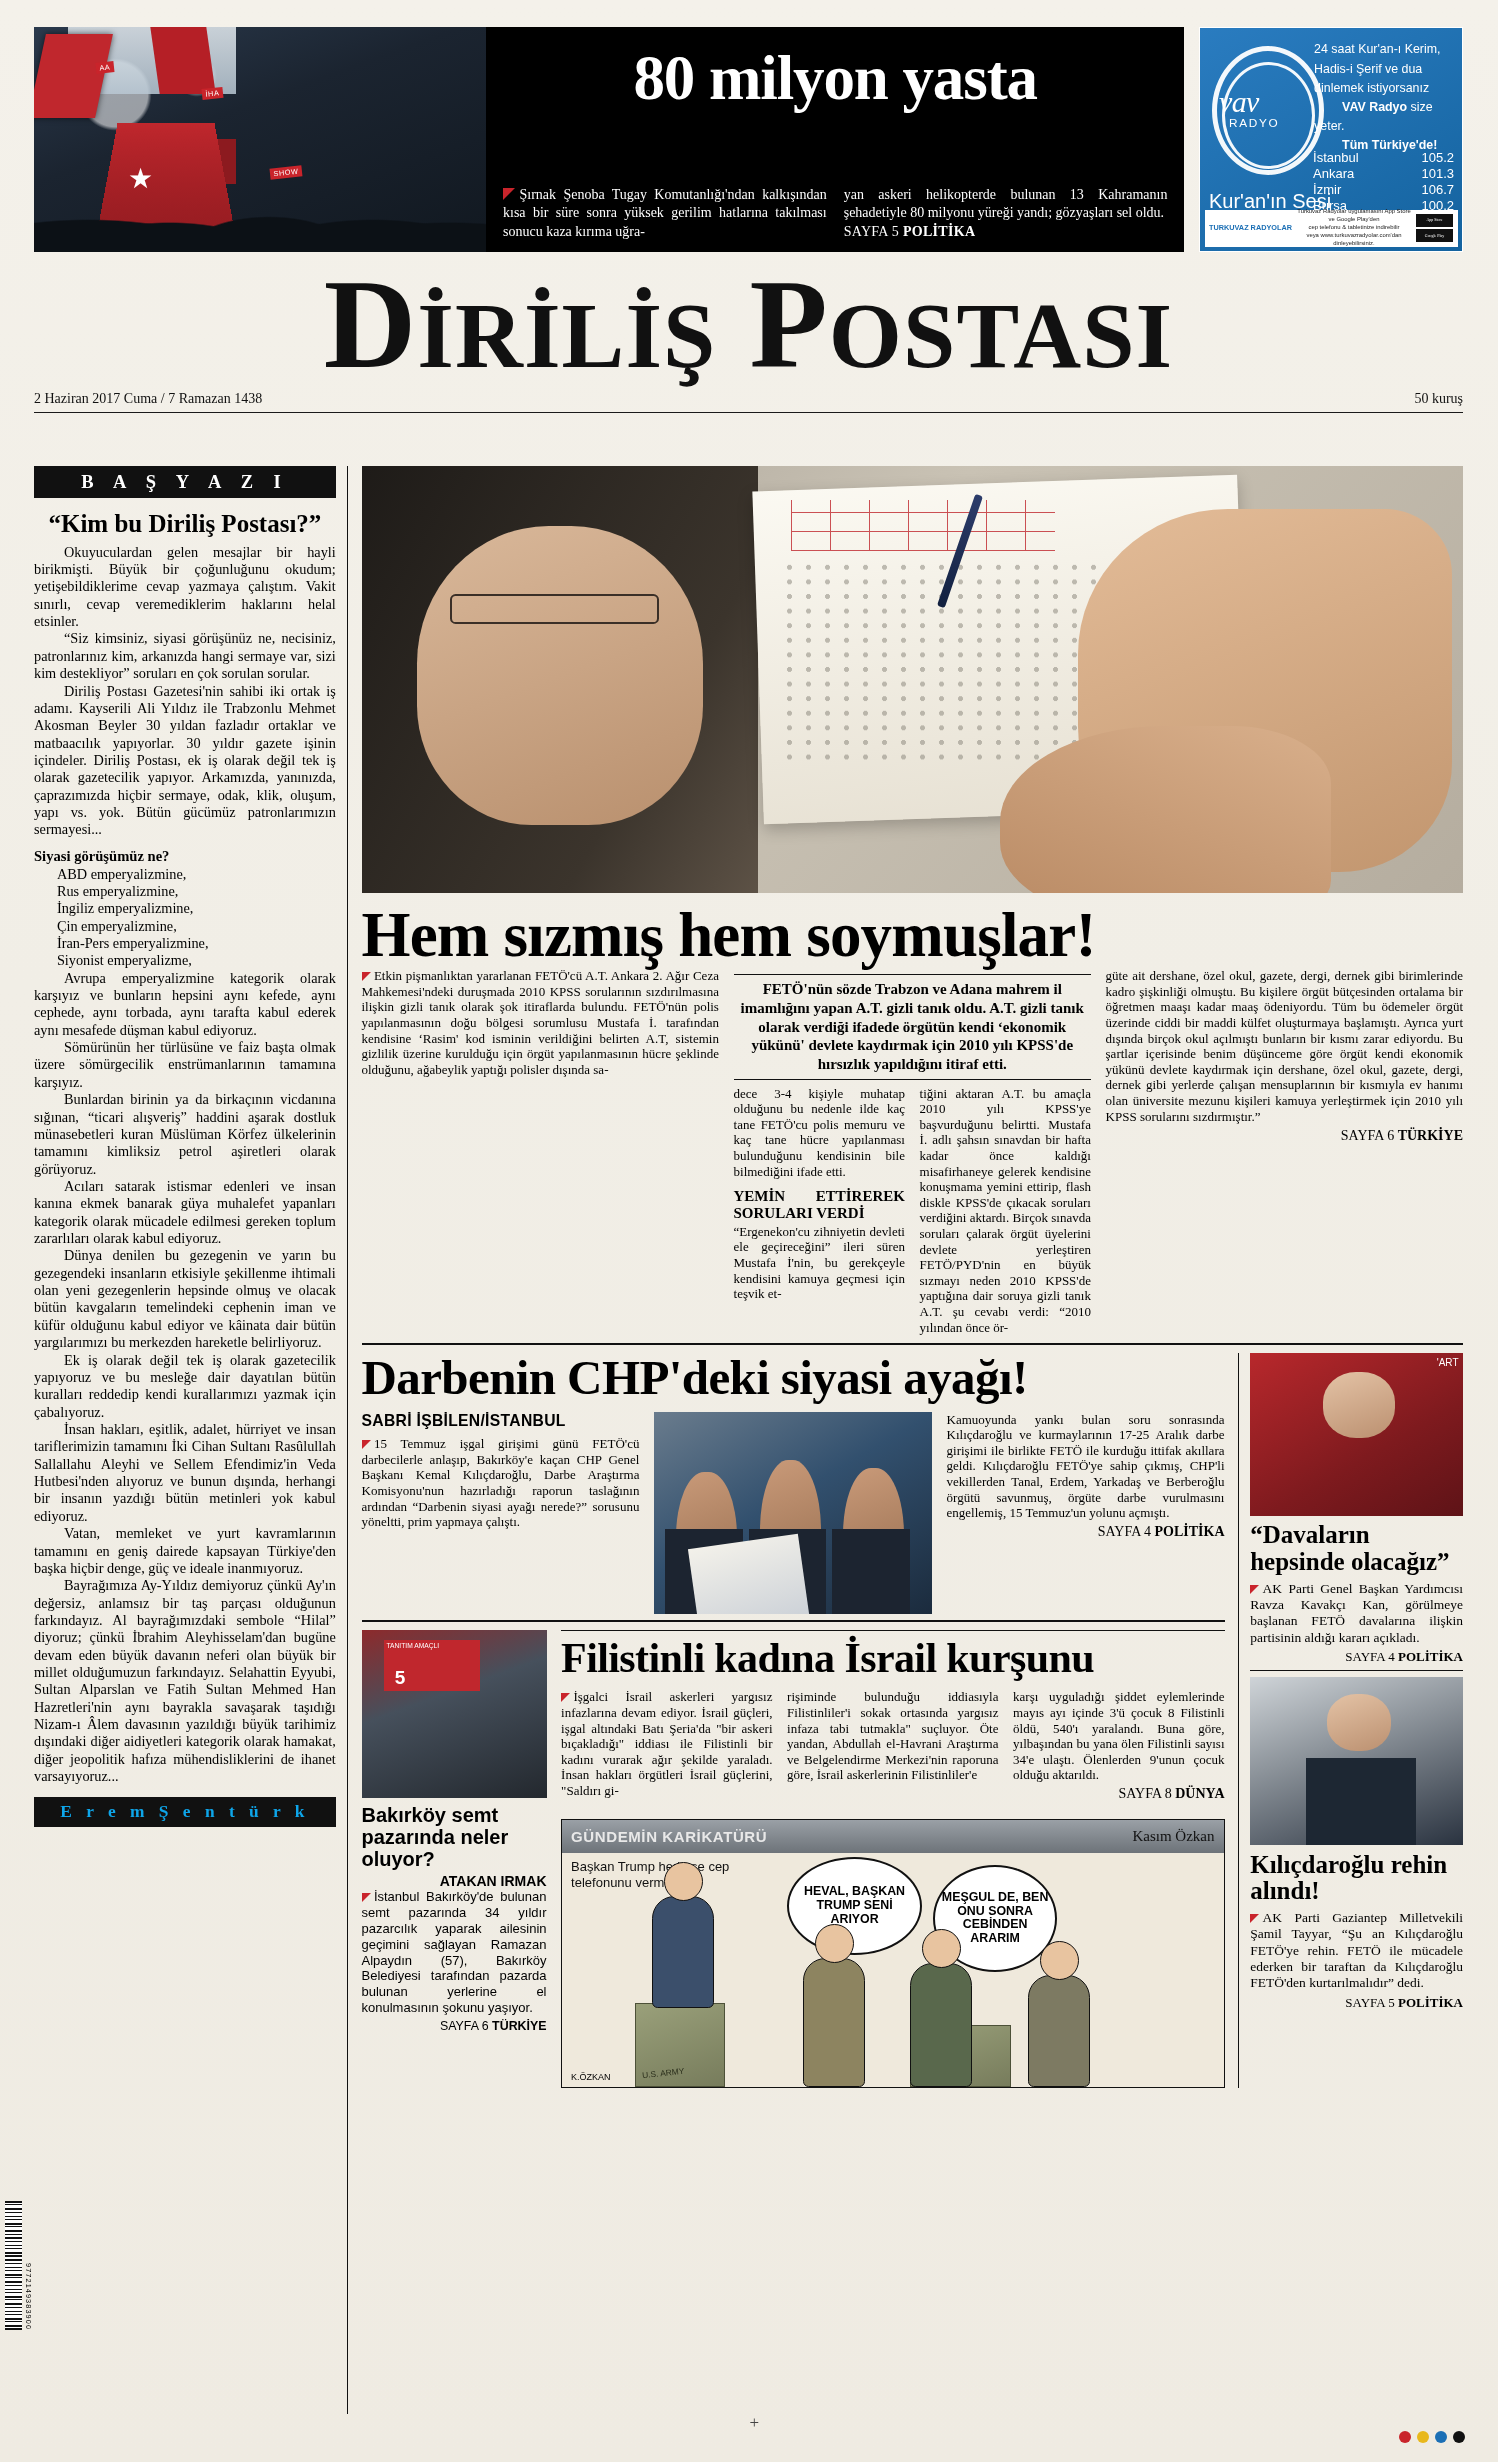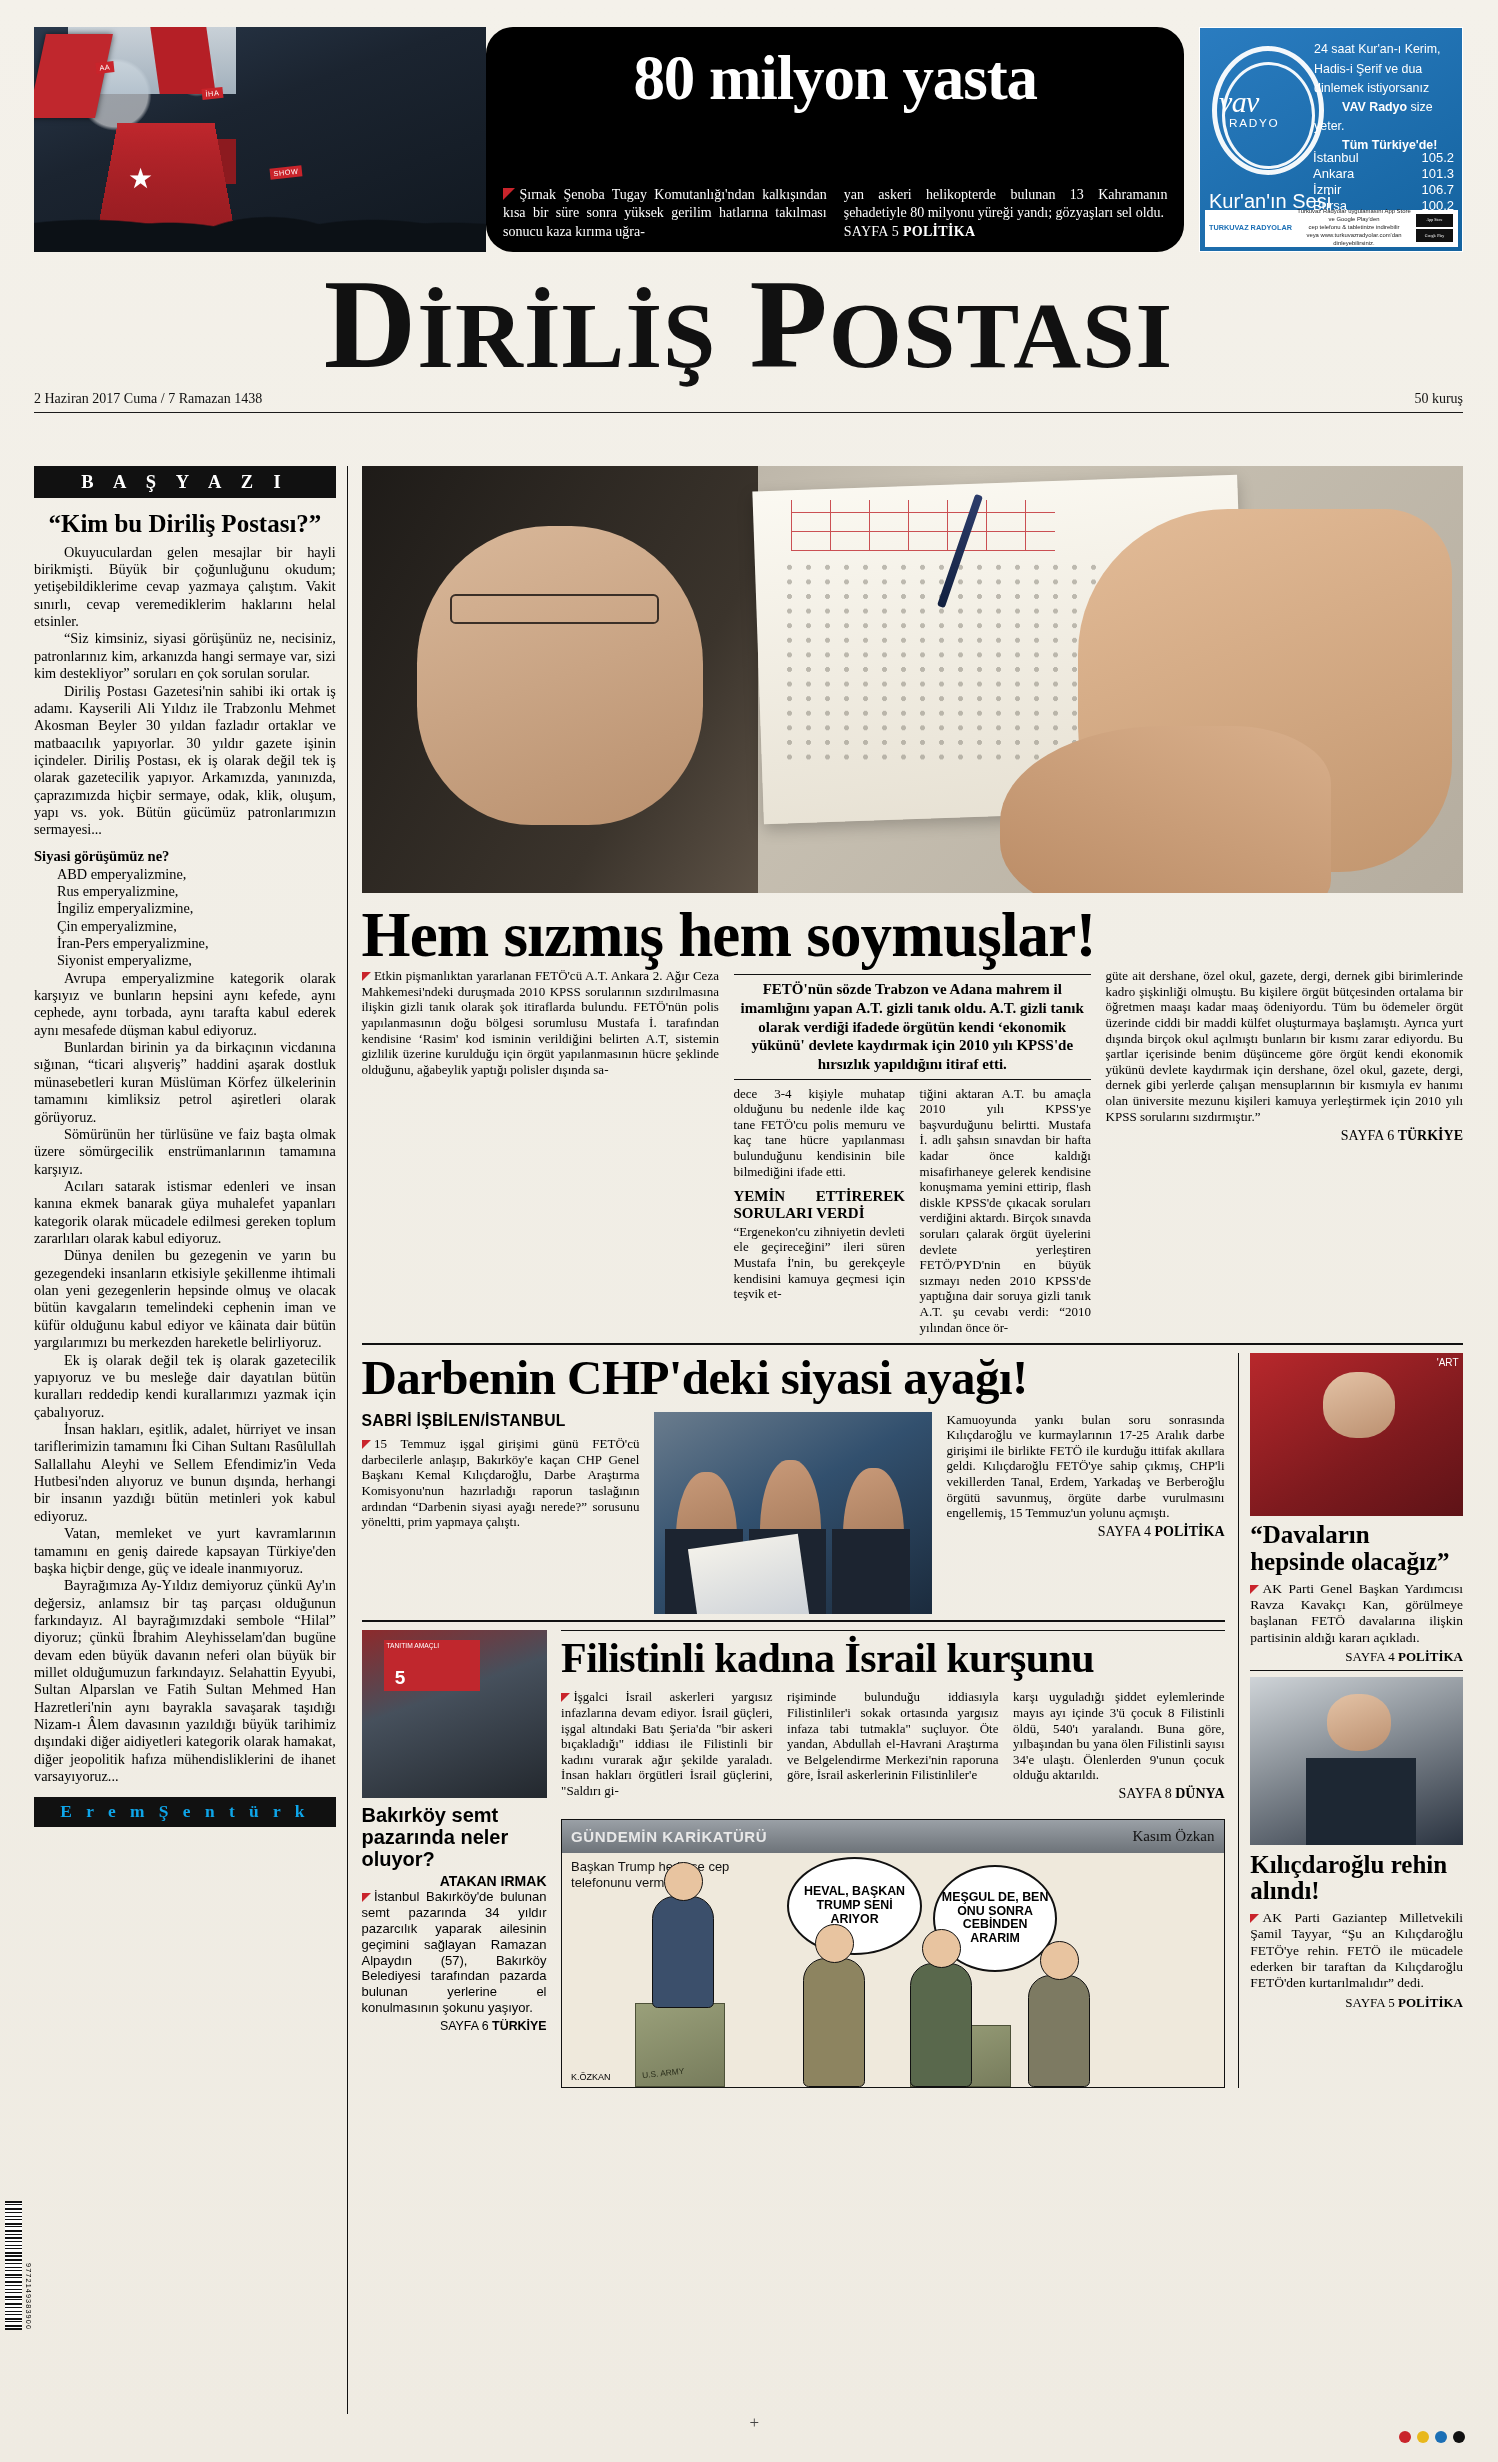--- a/index.html
+++ b/index.html
@@ -33,21 +33,21 @@
   .tp-sky { position:absolute; left:34px; top:0; width:168px; height:67px; background:linear-gradient(180deg,#e6edf2,#b9c8d4); opacity:.85; }
   .tp-silh { position:absolute; bottom:0; left:0; right:0; height:101px;
      background:
        radial-gradient(ellipse at 12% 100%, #0c1116 0 22%, transparent 23%),
        radial-gradient(ellipse at 30% 100%, #0c1116 0 20%, transparent 21%),
        radial-gradient(ellipse at 52% 100%, #0c1116 0 24%, transparent 25%),
        radial-gradient(ellipse at 75% 100%, #0c1116 0 22%, transparent 23%),
        radial-gradient(ellipse at 92% 100%, #0c1116 0 20%, transparent 21%);
   }
   .tp-tag { position:absolute; background:#c9242b; color:#fff; font-size:7.3px; font-family:"Liberation Sans",sans-serif; padding:1.1px 3.4px; letter-spacing:0.6px; transform:rotate(-6deg);}
-  .top-head { flex:1; background:#000; color:#fff; padding:14.6px 17px 7.9px 17px; display:flex; flex-direction:column; position:relative;border-radius:27px; }
+  .top-head { flex:1; background:#000; color:#fff; padding:14.6px 17px 7.9px 17px; display:flex; flex-direction:column; position:relative; }
   .top-head h1 { font-size:63px; line-height:1.0; letter-spacing:-1.1px; text-align:center; font-weight:bold; margin-top:5.6px; }
   .th-cols { display:flex; gap:17px; margin-top:auto; padding-bottom:2.2px; }
   .th-col { flex:1; font-size:14px; line-height:1.34; text-align:justify; }
   .th-col p { text-align:justify; }
   .th-page { text-align:right; letter-spacing:0.3px; }
   .th-page b { font-weight:bold; }
   .redtri { display:inline-block; width:0; height:0; border-left:12.4px solid #c9242b; border-bottom:12.4px solid transparent; margin-right:4.5px; vertical-align:-1.1px; }
   .redtri-sm { display:inline-block; width:0; height:0; border-left:9.5px solid #c9242b; border-bottom:9.5px solid transparent; margin-right:3.4px; vertical-align:-0.6px; }
 
   
@@ -287,22 +287,22 @@
         <p>“Siz kimsiniz, siyasi görüşünüz ne, necisiniz, patronlarınız kim, arkanızda hangi sermaye var, sizi kim destekliyor” soruları en çok sorulan sorular.</p>
         <p>Diriliş Postası Gazetesi'nin sahibi iki ortak iş adamı. Kayserili Ali Yıldız ile Trabzonlu Mehmet Akosman Beyler 30 yıldan fazladır ortaklar ve matbaacılık yapıyorlar. 30 yıldır gazete işinin içindeler. Diriliş Postası, ek iş olarak değil tek iş olarak gazetecilik yapıyor. Arkamızda, yanınızda, çaprazımızda hiçbir sermaye, odak, klik, oluşum, yapı vs. yok. Bütün gücümüz patronlarımızın sermayesi...</p>
         <p class="ed-q">Siyasi görüşümüz ne?</p>
         <p class="ed-item">ABD emperyalizmine,</p>
         <p class="ed-item">Rus emperyalizmine,</p>
         <p class="ed-item">İngiliz emperyalizmine,</p>
         <p class="ed-item">Çin emperyalizmine,</p>
         <p class="ed-item">İran-Pers emperyalizmine,</p>
         <p class="ed-item">Siyonist emperyalizme,</p>
         <p>Avrupa emperyalizmine kategorik olarak karşıyız ve bunların hepsini aynı kefede, aynı cephede, aynı torbada, aynı tarafta kabul ederek aynı mesafede düşman kabul ediyoruz.</p>
+        <p>Sömürünün her türlüsüne ve faiz başta olmak üzere sömürgecilik enstrümanlarının tamamına karşıyız.</p>
         <p>Bunlardan birinin ya da birkaçının vicdanına sığınan, “ticari alışveriş” haddini aşarak dostluk münasebetleri kuran Müslüman Körfez ülkelerinin tamamını kimliksiz petrol aşiretleri olarak görüyoruz.</p>
-        <p>Sömürünün her türlüsüne ve faiz başta olmak üzere sömürgecilik enstrümanlarının tamamına karşıyız.</p>
         <p>Acıları satarak istismar edenleri ve insan kanına ekmek banarak güya muhalefet yapanları kategorik olarak mücadele edilmesi gereken toplum zararlıları olarak kabul ediyoruz.</p>
         <p>Dünya denilen bu gezegenin ve yarın bu gezegendeki insanların etkisiyle şekillenme ihtimali olan yeni gezegenlerin hepsinde olmuş ve olacak bütün kavgaların temelindeki cephenin iman ve küfür olduğunu kabul ediyor ve kâinata dair bütün yargılarımızı bu merkezden hareketle belirliyoruz.</p>
         <p>Ek iş olarak değil tek iş olarak gazetecilik yapıyoruz ve bu mesleğe dair dayatılan bütün kuralları reddedip kendi kurallarımızı yazmak için çabalıyoruz.</p>
         <p>İnsan hakları, eşitlik, adalet, hürriyet ve insan tariflerimizin tamamını İki Cihan Sultanı Rasûlullah Sallallahu Aleyhi ve Sellem Efendimiz'in Veda Hutbesi'nden alıyoruz ve bunun dışında, herhangi bir insanın yazdığı bütün metinleri yok kabul ediyoruz.</p>
         <p>Vatan, memleket ve yurt kavramlarının tamamını en geniş dairede kapsayan Türkiye'den başka hiçbir denge, güç ve ideale inanmıyoruz.</p>
         <p>Bayrağımıza Ay-Yıldız demiyoruz çünkü Ay'ın değersiz, anlamsız bir taş parçası olduğunun farkındayız. Al bayrağımızdaki sembole “Hilal” diyoruz; çünkü İbrahim Aleyhisselam'dan bugüne devam eden büyük davanın neferi olan büyük bir millet olduğumuzun farkındayız. Selahattin Eyyubi, Sultan Alparslan ve Fatih Sultan Mehmed Han Hazretleri'nin aynı bayrakla savaşarak taşıdığı Nizam-ı Âlem davasının yazıldığı büyük tarihimiz dışındaki diğer aidiyetleri kategorik olarak hamakat, diğer jeopolitik hafıza mühendisliklerini de ihanet varsayıyoruz...</p>
       </div>
       <div class="byline-bar">E r e m   Ş e n t ü r k</div>
       <div class="barcode"></div>
       <div class="barcode-num">9772149383900</div>

